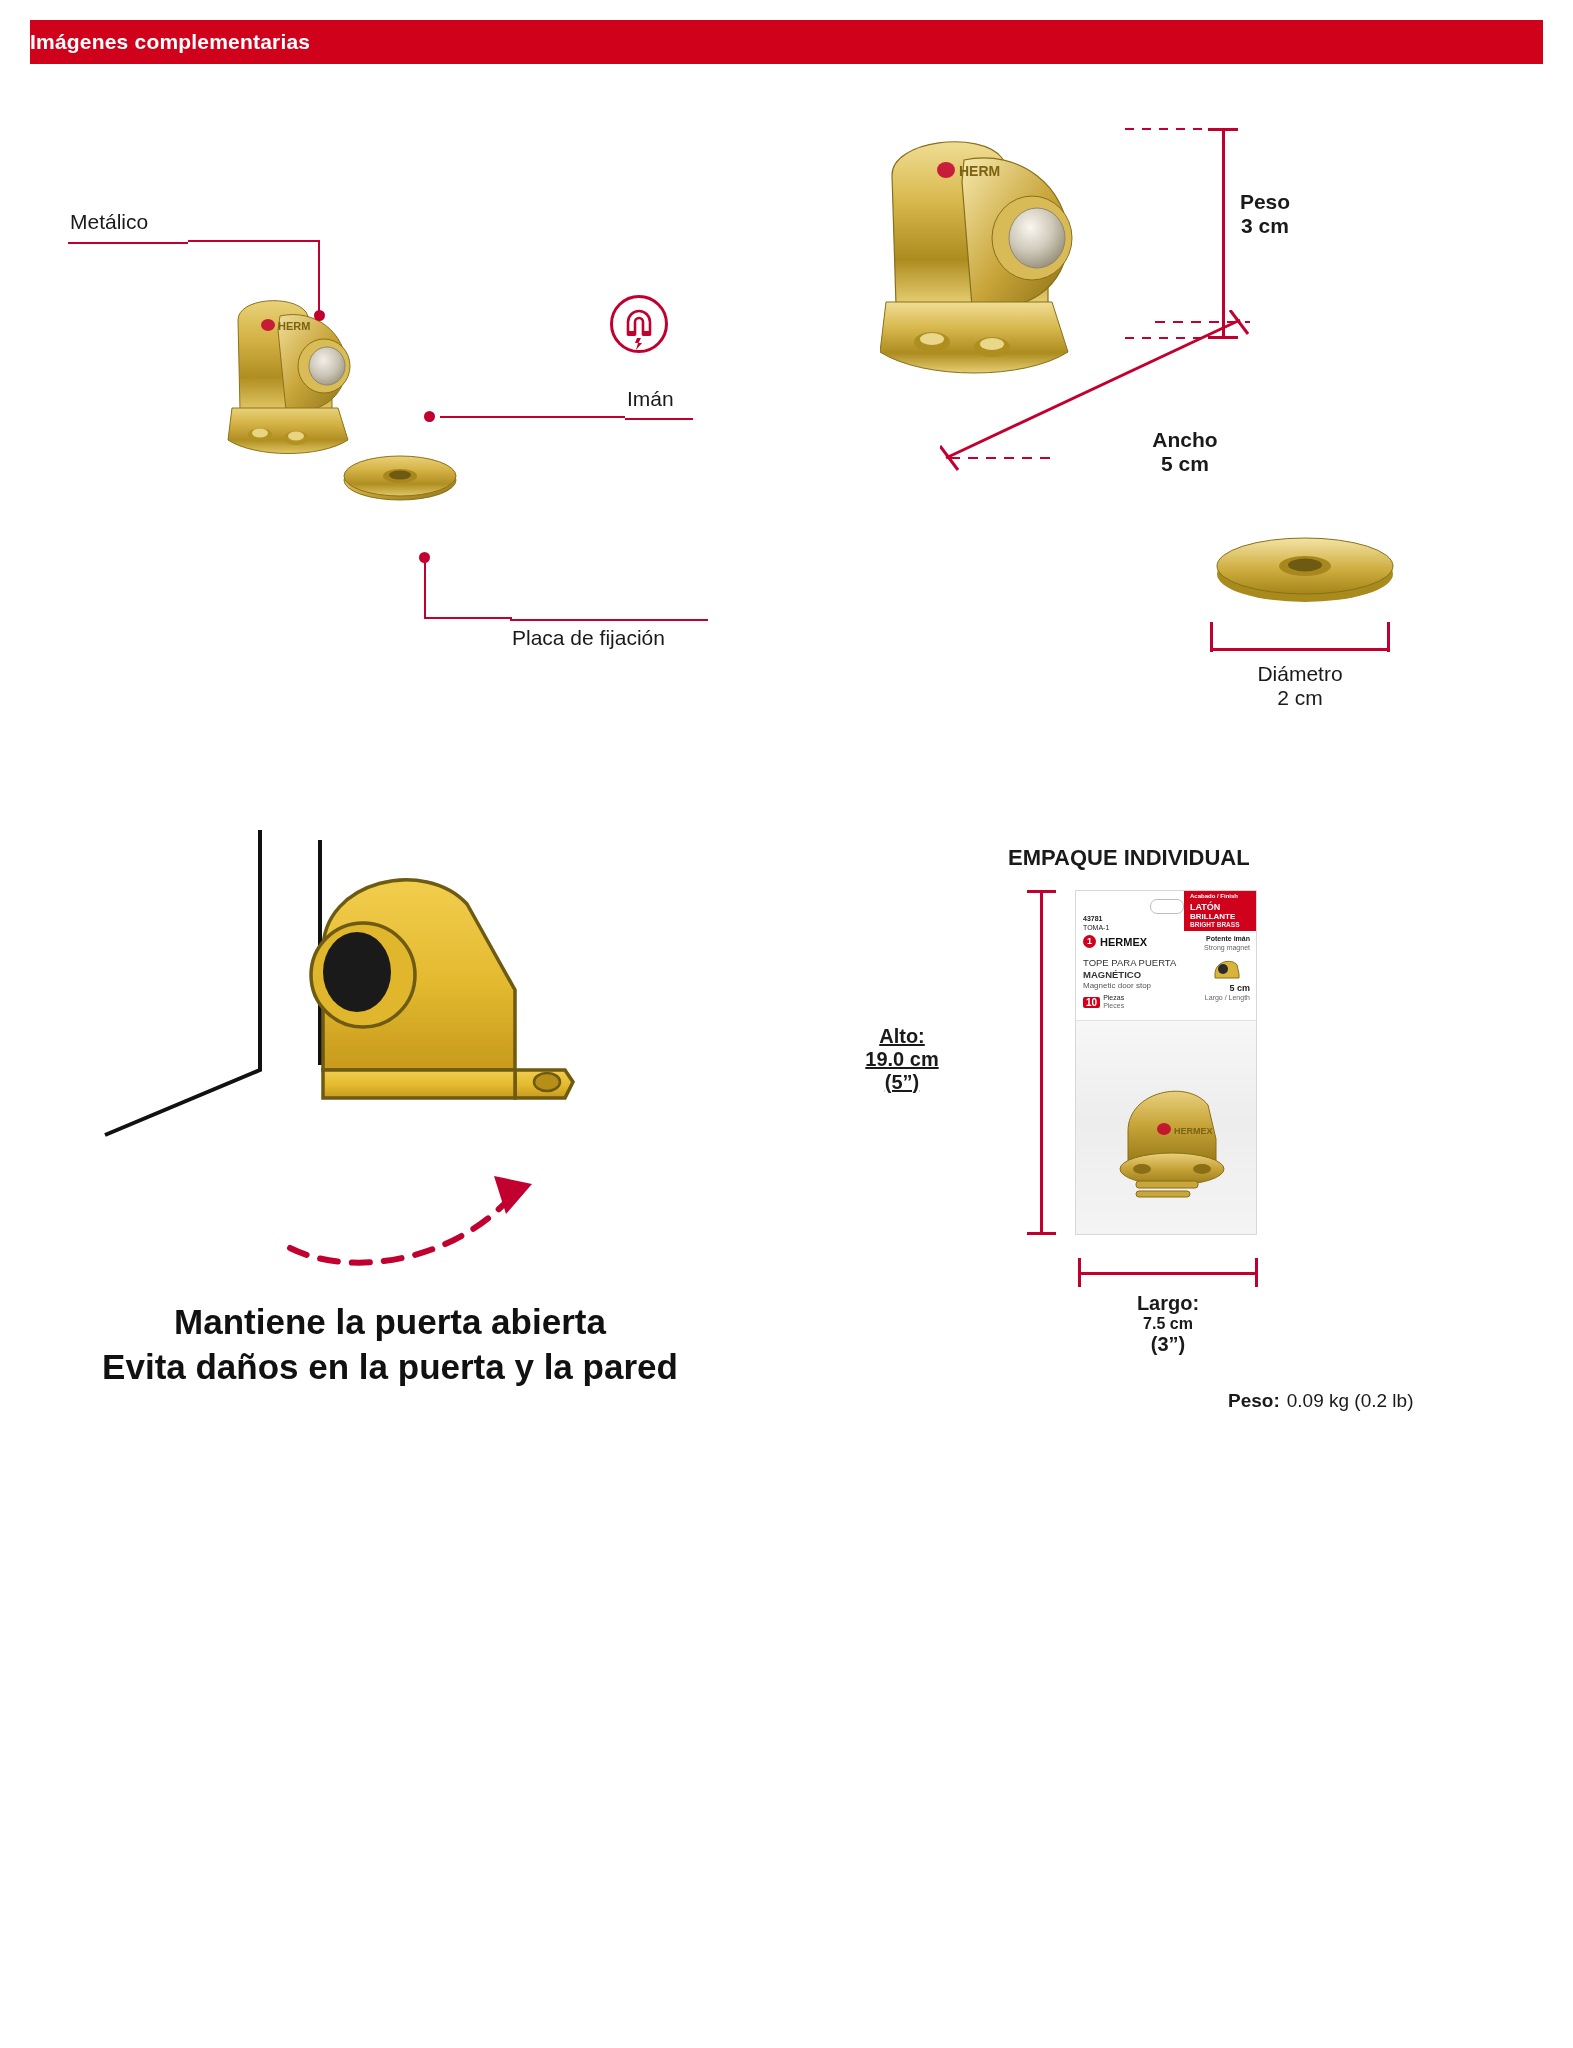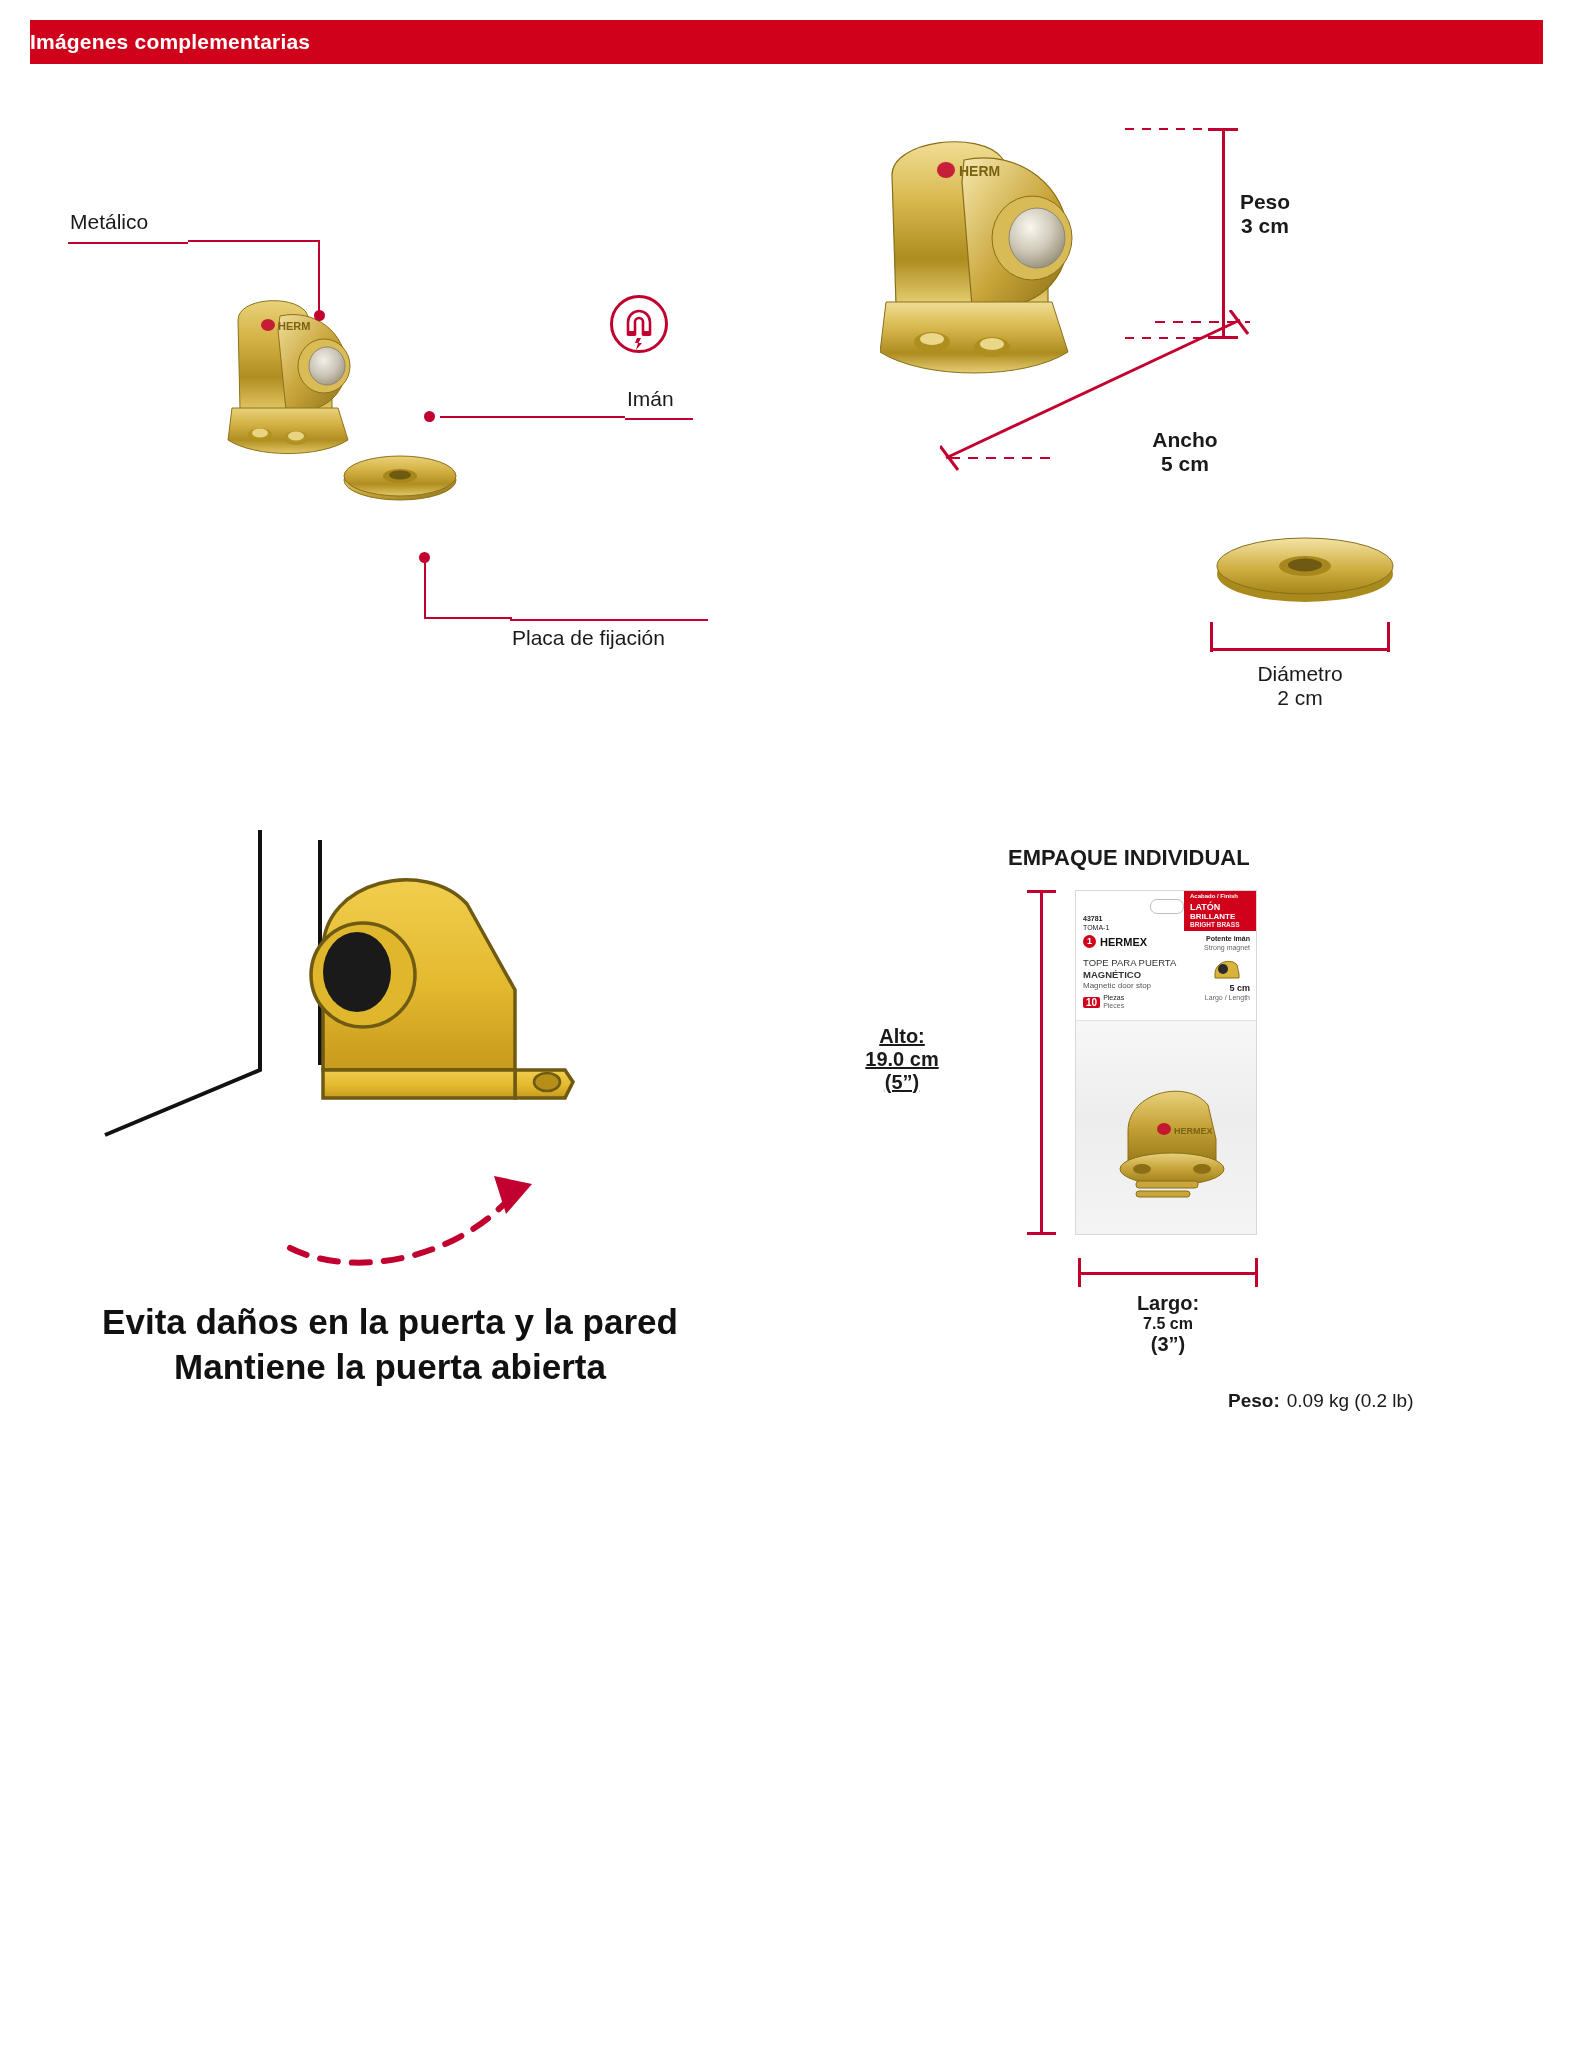--- a/index.html
+++ b/index.html
@@ -321,22 +321,22 @@
     <ellipse cx="262" cy="152" rx="34" ry="40" fill="#1A1A1A"></ellipse>
   </svg>
 </div>
 
 <svg class="abs" style="left:280px; top:1170px;" width="300" height="110" viewBox="0 0 300 110">
   <path d="M10 78 C 70 108, 170 92, 228 30" fill="none" stroke="#C2002F" stroke-width="6" stroke-dasharray="18 14" stroke-linecap="round"></path>
   <path d="M214 6 L252 14 L226 44 Z" fill="#C2002F"></path>
 </svg>
 
 <div class="slogan">
+  <div>Mantiene la puerta abierta</div>
   <div>Evita daños en la puerta y la pared</div>
-  <div>Mantiene la puerta abierta</div>
 </div>
 
 <div class="abs lbl lbl-b" style="left:1008px; top:845px; font-size:22px;">EMPAQUE INDIVIDUAL</div>
 
 <div class="pkg-wrap">
   <div class="pkg-hang">
     <div class="pkg-hole"></div>
     <div class="pkg-redtop">
       <div class="tiny-w" style="position:absolute;left:6px;top:2px;font-size:6px;">Acabado / Finish</div>
       <div class="tiny-w" style="position:absolute;left:6px;top:11px;font-size:9px;">LATÓN</div>

